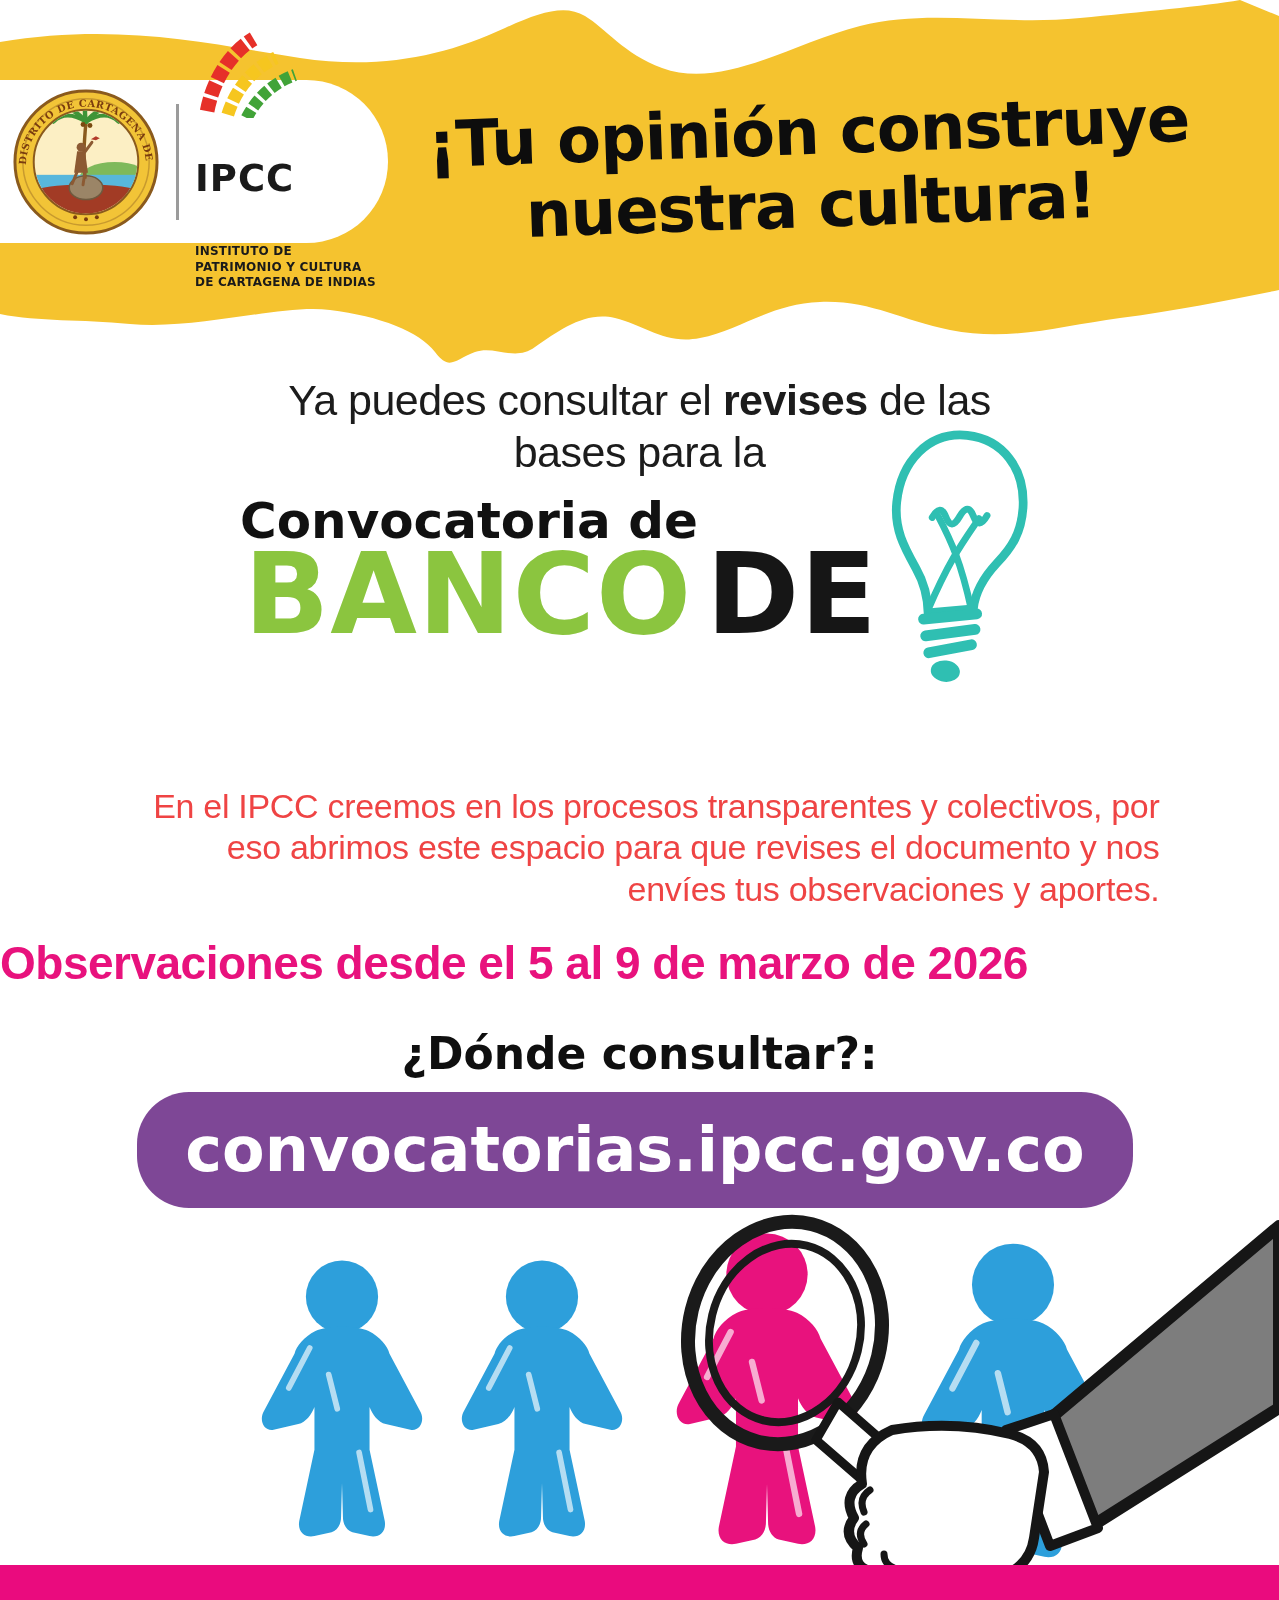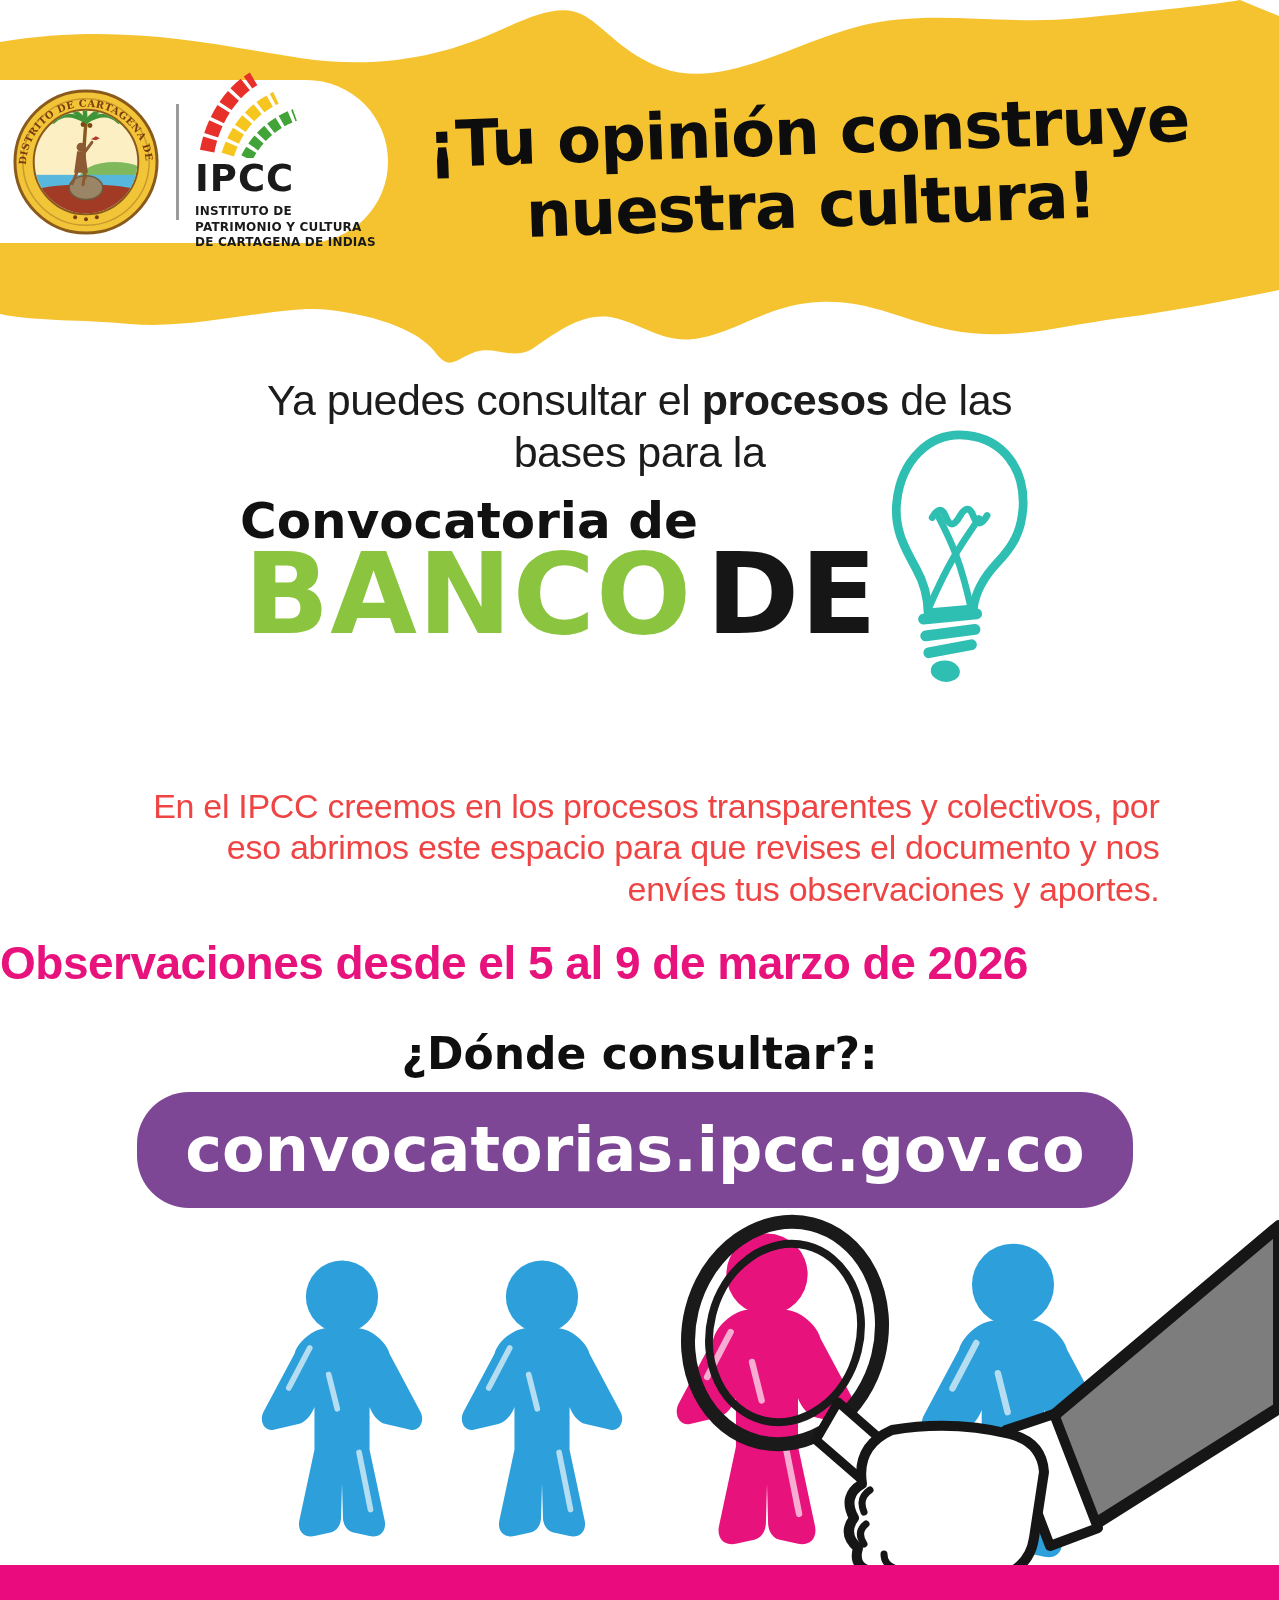--- a/index.html
+++ b/index.html
@@ -14,21 +14,21 @@
   
   .banner-svg{left:0;top:0;width:1279px;height:380px;}
 
   
   .logo-card{
     left:-50px; top:80px; width:438px; height:163px;
     background:#fff; border-radius:0 82px 82px 0;
     display:flex; align-items:center; padding-left:62px; gap:16px; box-sizing:border-box;
   }
   .logo-divider{width:3px;height:116px;background:#9b9b9b;}
-  .ipcc-block{display:flex;flex-direction:column;align-items:flex-start;line-height:1;}
+  .ipcc-block{display:flex;flex-direction:column;align-items:flex-start;line-height:1;gap:40px;}
   .ipcc-acronym{font-family:"DejaVu Sans",sans-serif;font-weight:700;font-size:37px;letter-spacing:1px;color:#1a1a1a;margin-top:2px;}
   .ipcc-name{font-family:"DejaVu Sans",sans-serif;font-weight:700;font-size:12px;line-height:1.32;color:#1a1a1a;margin-top:7px;letter-spacing:.2px;}
 
   
   .headline{
     left:370px; right:30px; top:96px; text-align:center;
     font-family:"DejaVu Sans",sans-serif; font-weight:700;
     font-size:64px; line-height:1.14; color:#0d0d0d;
     transform:rotate(-2deg); letter-spacing:-1px;
   }
@@ -180,21 +180,21 @@
       </div>
     </div>
   </div>
 
   <div class="abs headline">
     <div>¡Tu opinión construye</div>
     <div>nuestra cultura!</div>
   </div>
 
   <div class="abs intro">
-    <div><span>Ya puedes consultar el </span><b>procesos</b><span> de las</span></div>
+    <div><span>Ya puedes consultar el </span><b>revises</b><span> de las</span></div>
     <div>bases para la</div>
   </div>
 
   <div class="abs title-kicker">Convocatoria de</div>
   <div class="abs title-line1">
     <span class="w-banco">BANCO</span><span class="w-de">DE</span>
   </div>
 
   <svg class="abs bulb-svg" viewBox="0 0 170 270">
     <g fill="none" style="stroke:var(--teal)" stroke-linecap="round" stroke-linejoin="round">

